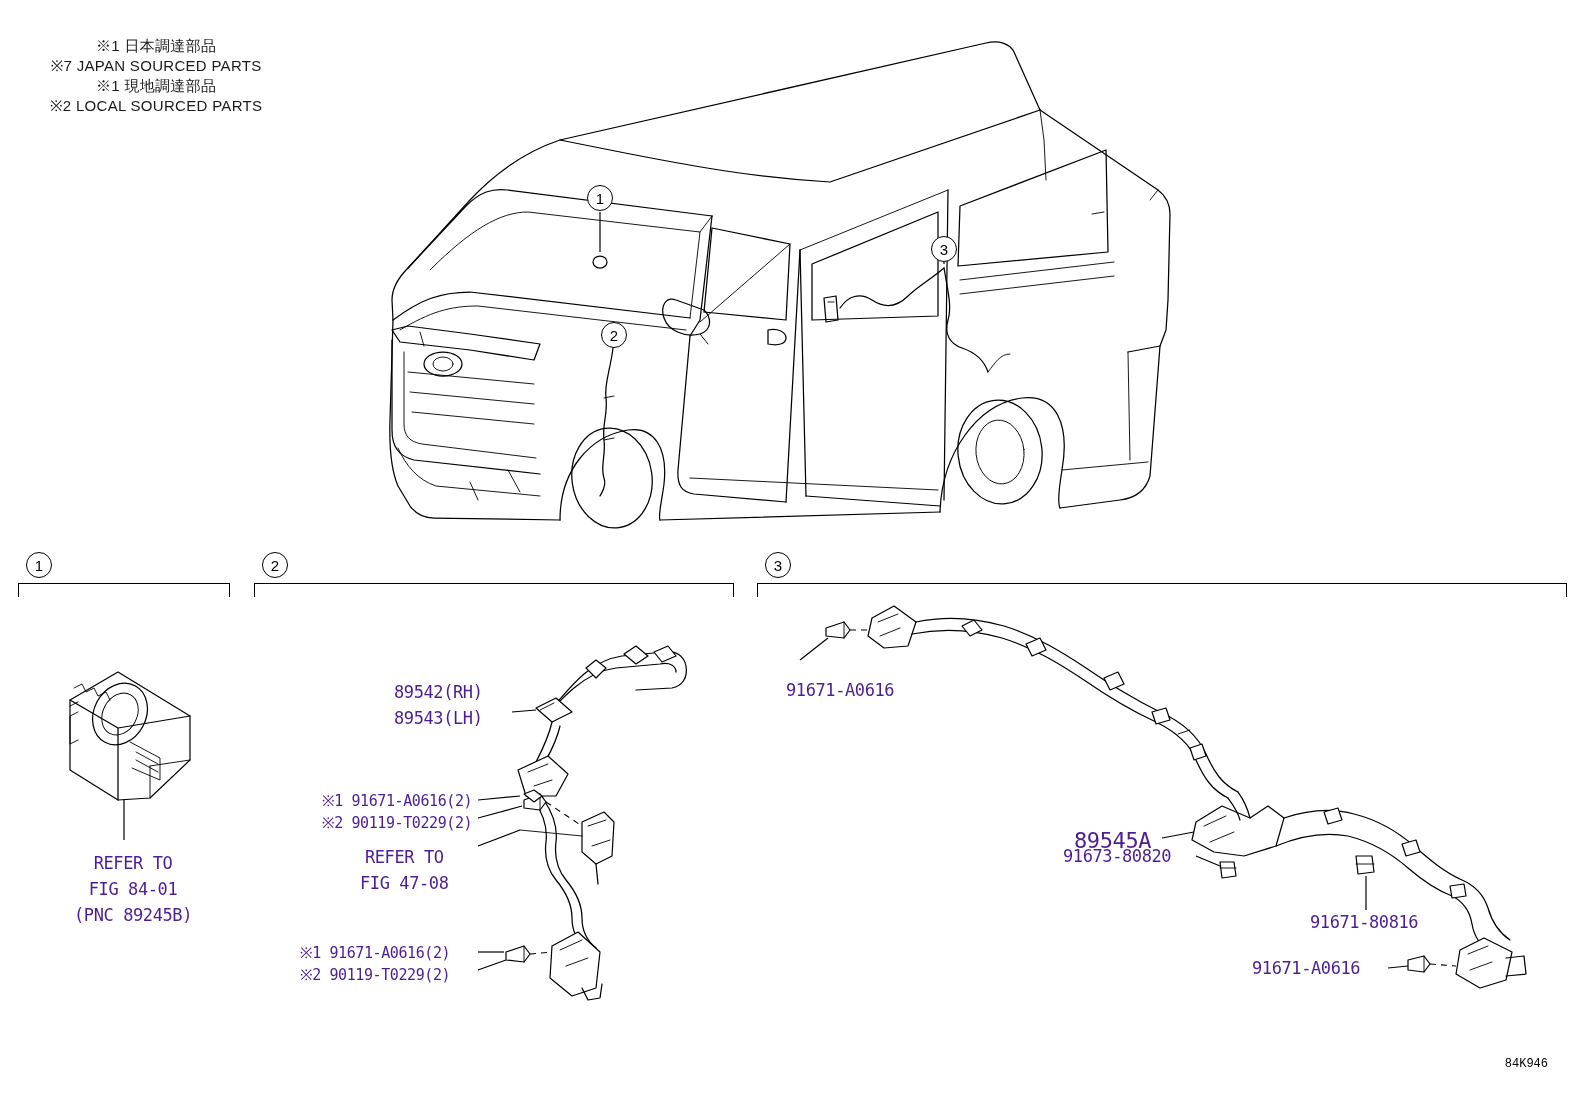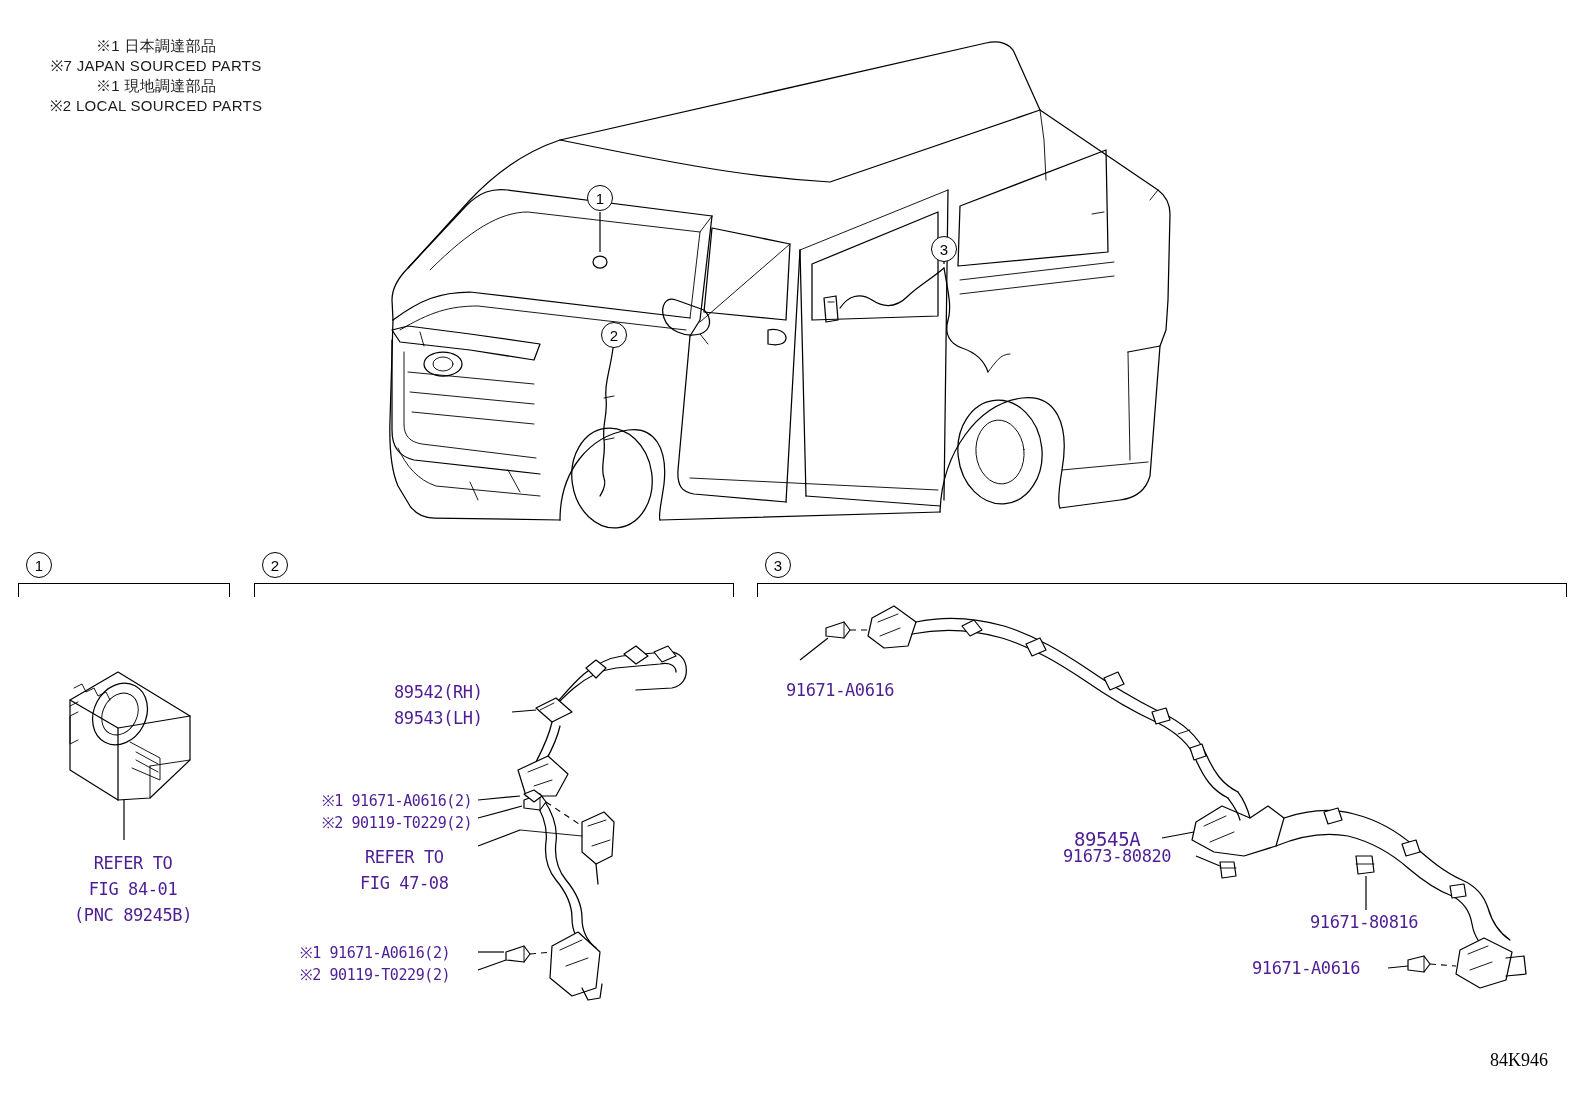--- a/index.html
+++ b/index.html
@@ -62,22 +62,22 @@
     border-right: 1.4px solid #000;
     border-top: 1.4px solid #000;
     height: 14px;
     box-sizing: border-box;
   }
 
   
   #figcode {
     right: 44px;
     bottom: 28px;
-    font-family: Liberation Serif, serif;
-    font-size: 18px;
+    font-family: Liberation Mono, monospace;
+    font-size: 12px;
     letter-spacing: 0px;
   }
 
   
   svg.layer {
     position: absolute;
     left: 0;
     top: 0;
     overflow: visible;
   }
@@ -365,20 +365,20 @@
     <path class="ln-thin" d="M1470,970 L1492,962"></path>
     <path class="ln" d="M1506,958 L1524,956 L1526,974 L1506,976"></path>
 
     <path class="fillw" d="M1408,960 L1424,956 L1430,964 L1424,972 L1408,970 Z"></path>
     <path class="ln-thin" d="M1424,956 L1424,972"></path>
     <path class="ln-dash" d="M1430,964 L1456,966"></path>
     <path class="leader" d="M1388,968 L1408,966"></path>
   </svg>
 
   <div class="abs mono" style="left:786px; top:680px;">91671-A0616</div>
-  <div class="abs mono" style="left:1074px; top:828px; font-size:19px;">89545A</div>
+  <div class="abs mono" style="left:1074px; top:828px; font-size:22px;">89545A</div>
   <div class="abs mono" style="left:1063px; top:846px;">91673-80820</div>
   <div class="abs mono" style="left:1310px; top:912px;">91671-80816</div>
   <div class="abs mono" style="left:1252px; top:958px;">91671-A0616</div>
 
   <div id="figcode" class="abs">84K946</div>
 
 </div>
 
 </body></html>

